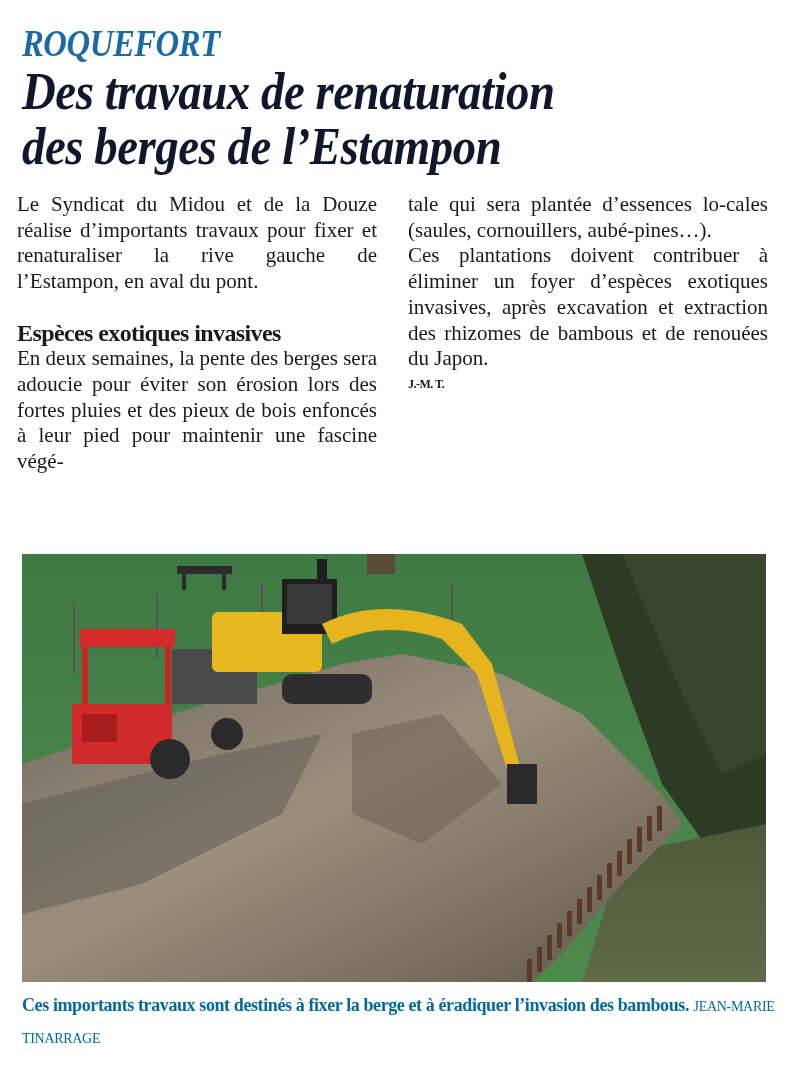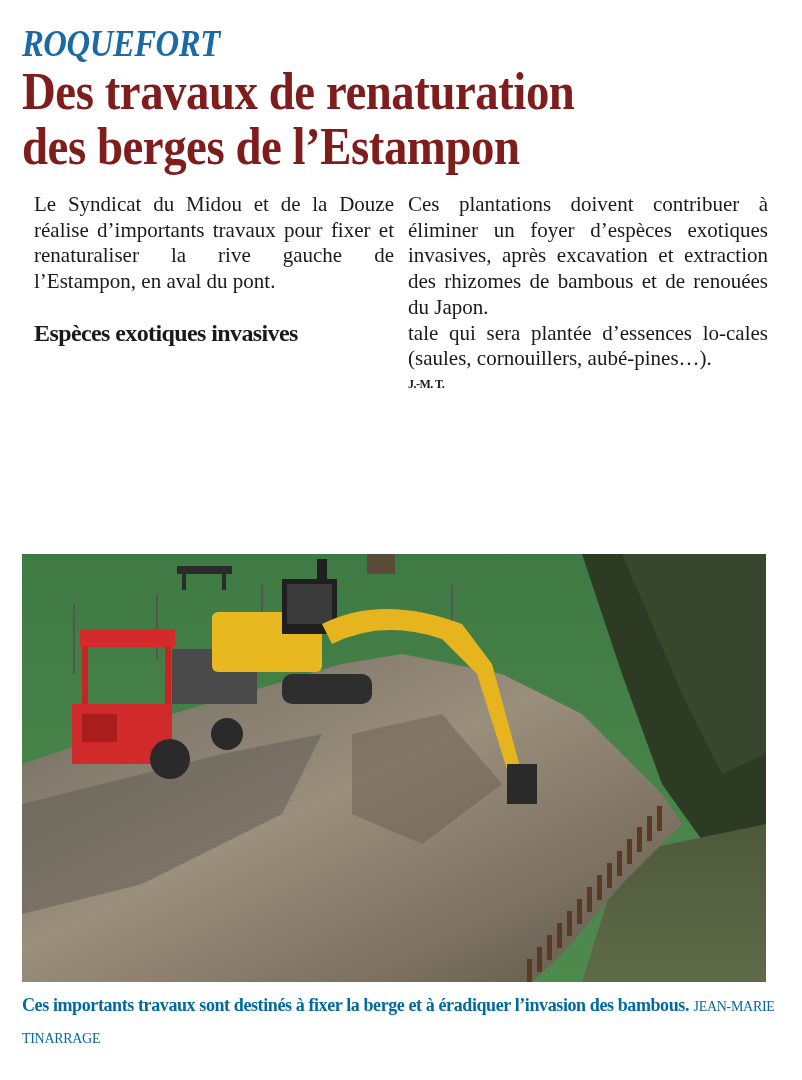--- a/index.html
+++ b/index.html
@@ -31,39 +31,40 @@
   }
   .headline {
     position: absolute;
     left: 22px;
     top: 64px;
     width: 760px;
     font-family: "Liberation Serif", serif;
     font-weight: bold;
     font-size: 52px;
     line-height: 55px;
-    color: #7f1d1d;
+    color: #0f172a;
     letter-spacing: -0.5px;
     margin: 0;
+    font-style: italic;
   }
   .headline span {
     display: block;
     transform: scaleX(0.9);
     transform-origin: left top;
     white-space: nowrap;
   }
   .col {
     position: absolute;
     top: 192px;
     font-family: "Liberation Serif", serif;
     font-size: 21px;
     line-height: 25.7px;
     color: #1a1a1a;
   }
-  .col-left { left: 34px; width: 360px; }
+  .col-left { left: 17px; width: 360px; }
   .col-right { left: 408px; width: 360px; }
   .col p {
     margin: 0;
     text-align: justify;
     hyphens: manual;
   }
   .subhead {
     font-weight: bold;
     font-size: 24px;
     line-height: 25.7px;
@@ -114,25 +115,26 @@
   <div class="kicker">ROQUEFORT</div>
 
   <h1 class="headline">
     <span>Des travaux de renaturation</span>
     <span>des berges de l’Estampon</span>
   </h1>
 
   <div class="col col-left">
     <p>Le Syndicat du Midou et de la Douze réalise d’importants travaux pour fixer et renaturaliser la rive gauche de l’Estampon, en aval du pont.</p>
     <p class="subhead">Espèces exotiques invasives</p>
+    <p style="text-align-last: justify;">En deux semaines, la pente des berges sera adoucie pour éviter son érosion lors des fortes pluies et des pieux de bois enfoncés à leur pied pour maintenir une fascine végé-</p>
   </div>
 
   <div class="col col-right">
+    <p>tale qui sera plantée d’essences lo-cales (saules, cornouillers, aubé-pines…).</p>
     <p>Ces plantations doivent contribuer à éliminer un foyer d’espèces exotiques invasives, après excavation et extraction des rhizomes de bambous et de renouées du Japon.</p>
-    <p>tale qui sera plantée d’essences lo-cales (saules, cornouillers, aubé-pines…).</p>
     <p class="signature">J.-M. T.</p>
   </div>
 
   <div class="photo">
     <svg width="744" height="428" viewBox="0 0 744 428">
       <defs>
         <linearGradient id="grass" x1="0" y1="0" x2="0" y2="1">
           <stop offset="0" stop-color="#3f7a44"></stop>
           <stop offset="1" stop-color="#4f8a4d"></stop>
         </linearGradient>

